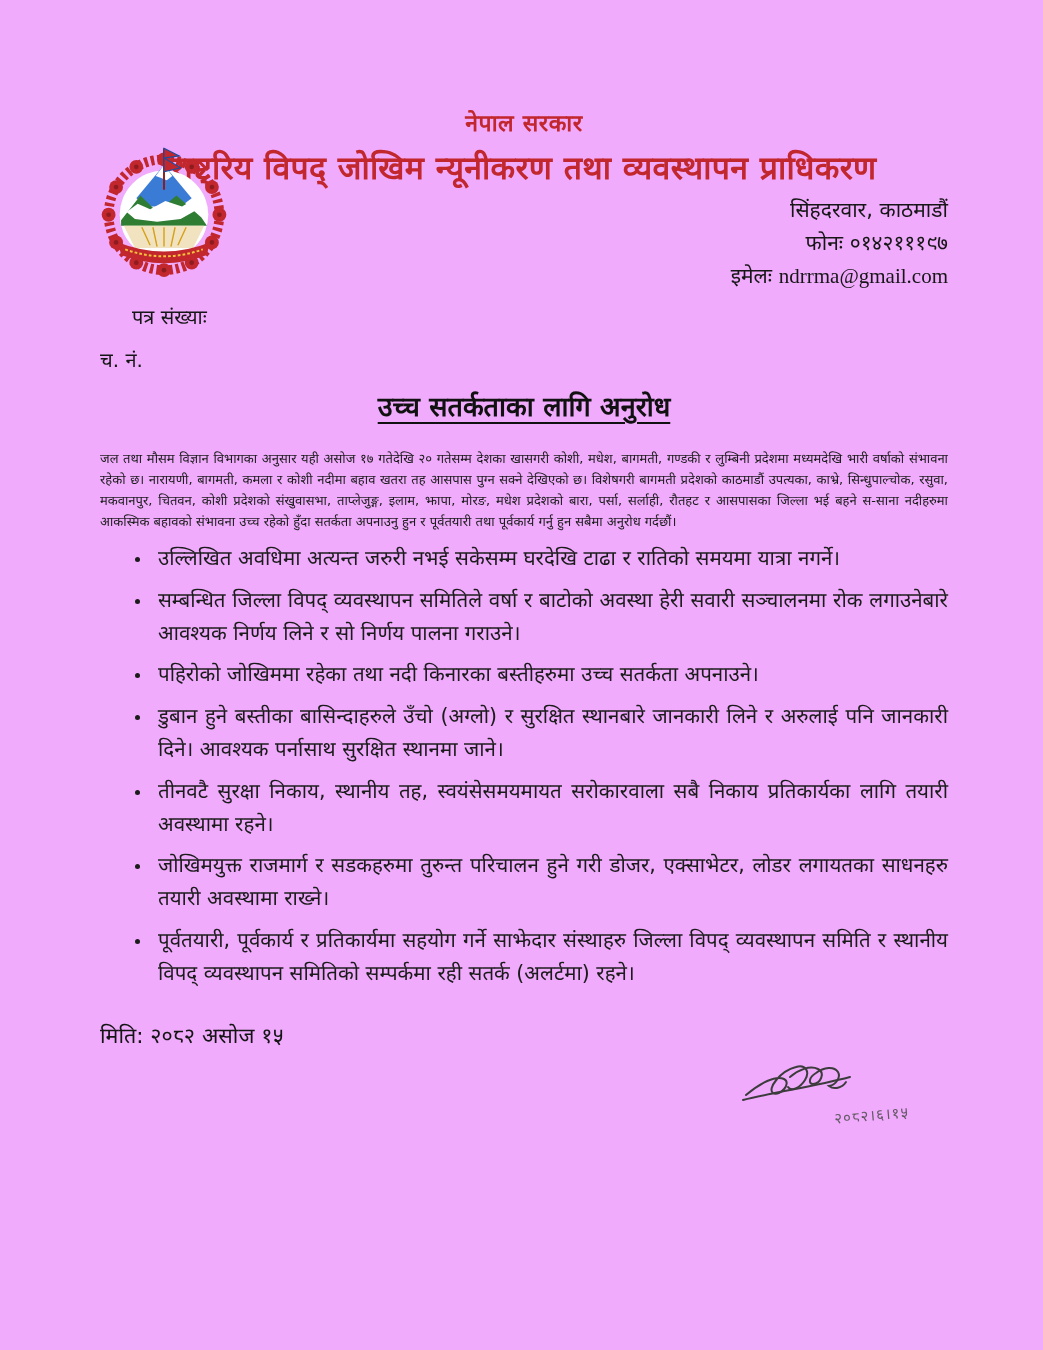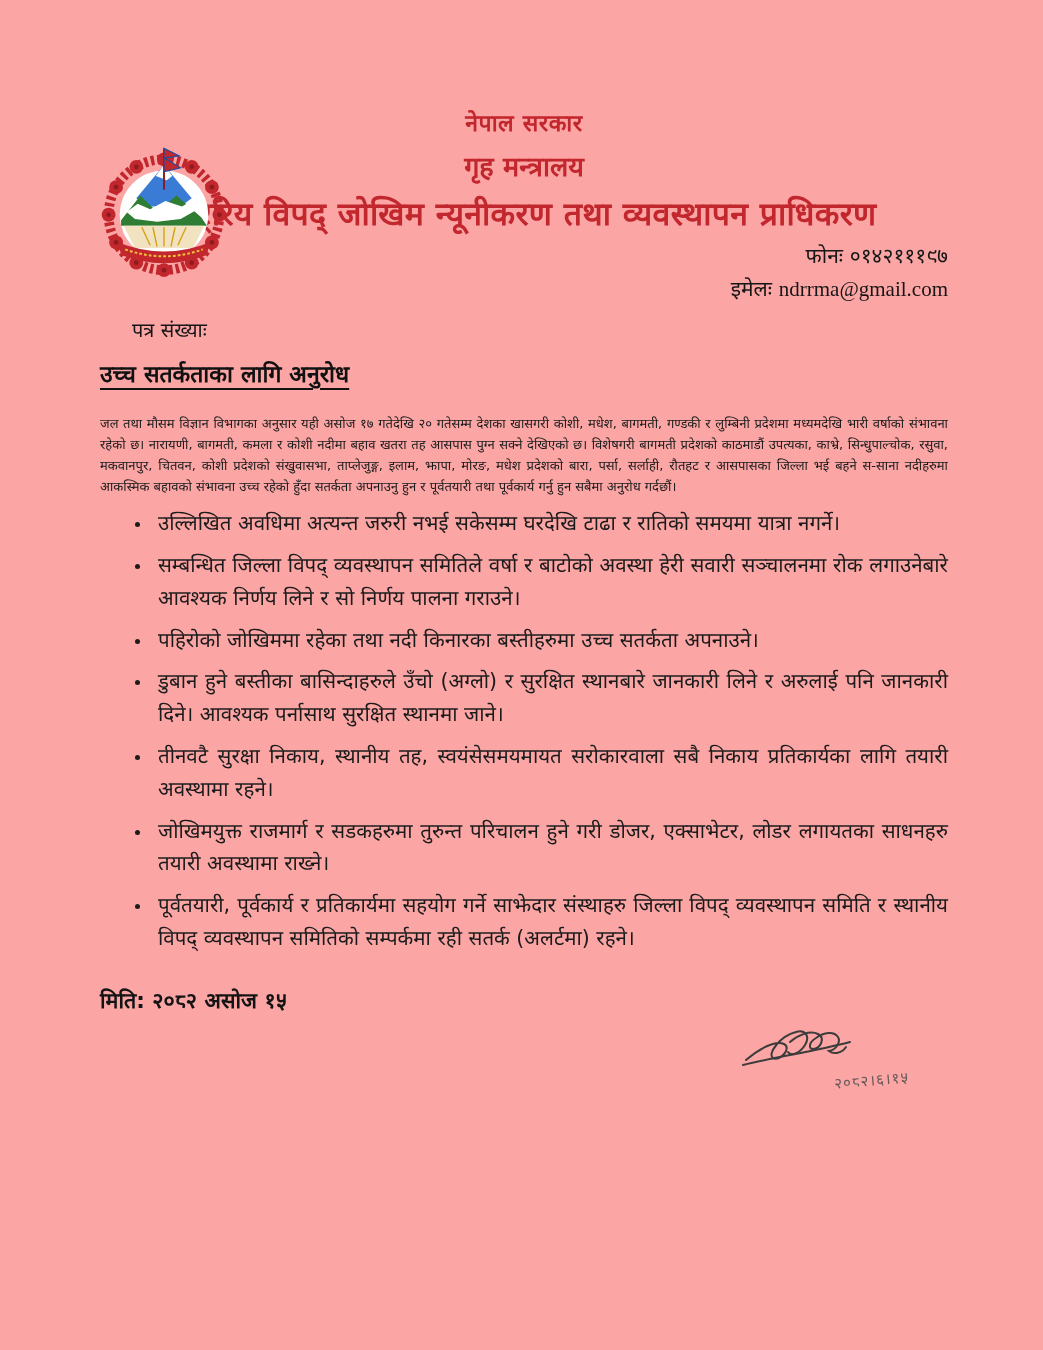--- a/index.html
+++ b/index.html
@@ -1,20 +1,20 @@
 <!DOCTYPE html>
 <html lang="ne"><head>
 <meta charset="utf-8">
 <style>
   html,body{margin:0;padding:0;background:#e8e8e8;}
   .page{
     position:relative;
     width:1043px;height:1350px;
     margin:0 auto;
-    background:#fca5a5;
+    background:#f0abfc;
     box-sizing:border-box;
     padding:106px 95px 40px 100px;
     font-family:"DejaVu Sans","Liberation Sans",sans-serif;
     color:#1f1f1f;
     overflow:hidden;
   }
   
   .letterhead{position:relative;text-align:center;}
   .emblem{position:absolute;left:-12px;top:34px;width:152px;height:144px;}
   .emblem svg{width:100%;height:100%;}
@@ -23,43 +23,43 @@
   .authority-line{font-size:32px;font-weight:bold;color:#c1272d;margin-top:7px;letter-spacing:.3px;}
   .addr-block{text-align:right;font-size:21px;line-height:1.57;margin-top:6px;color:#161616;}
   .email-row .email-value{font-family:"Liberation Serif","DejaVu Serif",serif;}
   
   .refs{margin-top:10px;font-size:20px;color:#161616;}
   .ref-row{margin-top:0;margin-left:32px;}
   .dispatch-row{margin-top:16px;}
   
   .letter-title{
     margin:14px 0 0 0;
-    text-align:left;
-    font-size:23px;font-weight:bold;color:#111;
+    text-align:center;
+    font-size:27px;font-weight:bold;color:#111;
     text-decoration:underline;
     text-underline-offset:6px;
     text-decoration-thickness:2px;
   }
   
   .body-par{
     margin:24px 0 0 0;
     font-size:13px;line-height:1.62;
     text-align:justify;color:#1b1b1b;
   }
   .intro-par{margin-top:34px;}
   ul.bullets{
     margin:10px 0 0 0;
     padding:0 0 0 52px;
     list-style:disc outside;
     font-size:20.5px;line-height:1.6;color:#1b1b1b;
   }
   ul.bullets li{margin-top:9px;text-align:justify;padding-left:6px;}
   ul.bullets li::marker{font-size:16px;}
   
-  .date-line{margin-top:30px;font-size:21.5px;font-weight:700;color:#141414;}
+  .date-line{margin-top:30px;font-size:21.5px;font-weight:400;color:#141414;}
   
   .sig-block{
     width:280px;
     margin:6px 16px 0 auto;
     text-align:center;
   }
   .scribble-wrap{position:relative;height:78px;text-align:left;padding-left:86px;}
   .scribble-wrap svg{width:160px;height:62px;display:block;}
   .hand-note{
     display:block;
@@ -131,34 +131,35 @@
         <path d="M17,74 Q50,87 83,74 L81,83 Q50,95 19,83 Z" fill="#c1272d"></path>
         <path d="M22,79 Q50,89 78,79" fill="none" stroke="#f5c33b" stroke-width="1.4" stroke-dasharray="2 1.5"></path>
 
         <line x1="50" y1="36" x2="50" y2="6" stroke="#8e1b1f" stroke-width="1.4"></line>
         <polygon points="50,6 61,11.5 50,13" fill="#c1272d" stroke="#1e4ca0" stroke-width="0.8"></polygon>
         <polygon points="50,13 62,20 50,23" fill="#c1272d" stroke="#1e4ca0" stroke-width="0.8"></polygon>
       </svg>
     </div>
 
     <div class="gov-line">नेपाल सरकार</div>
-    <div class="ministry-line">गृह मन्त्रालय</div>
     <div class="authority-line">राष्ट्रिय विपद् जोखिम न्यूनीकरण तथा व्यवस्थापन प्राधिकरण</div>
 
     <div class="addr-block">
+      <div>सिंहदरवार, काठमाडौं</div>
       <div>फोनः ०१४२१११९७</div>
       <div class="email-row">
         <span>इमेलः</span>
         <span class="email-value">ndrrma@gmail.com</span>
       </div>
     </div>
   </header>
 
   <div class="refs">
     <div class="ref-row">पत्र संख्याः</div>
+    <div class="dispatch-row">च. नं.</div>
   </div>
 
   <h1 class="letter-title">उच्च सतर्कताका लागि अनुरोध</h1>
 
   <p class="body-par">जल तथा मौसम विज्ञान विभागका अनुसार यही असोज १७ गतेदेखि २० गतेसम्म देशका खासगरी कोशी, मधेश, बागमती, गण्डकी र लुम्बिनी प्रदेशमा मध्यमदेखि भारी वर्षाको संभावना रहेको छ। नारायणी, बागमती, कमला र कोशी नदीमा बहाव खतरा तह आसपास पुग्न सक्ने देखिएको छ। विशेषगरी बागमती प्रदेशको काठमाडौं उपत्यका, काभ्रे, सिन्धुपाल्चोक, रसुवा, मकवानपुर, चितवन, कोशी प्रदेशको संखुवासभा, ताप्लेजुङ्ग, इलाम, झापा, मोरङ, मधेश प्रदेशको बारा, पर्सा, सर्लाही, रौतहट र आसपासका जिल्ला भई बहने स-साना नदीहरुमा आकस्मिक बहावको संभावना उच्च रहेको हुँदा सतर्कता अपनाउनु हुन र पूर्वतयारी तथा पूर्वकार्य गर्नु हुन सबैमा अनुरोध गर्दछौं।</p>
 
 
   <ul class="bullets">
     <li>उल्लिखित अवधिमा अत्यन्त जरुरी नभई सकेसम्म घरदेखि टाढा र रातिको समयमा यात्रा नगर्ने।</li>
     <li>सम्बन्धित जिल्ला विपद् व्यवस्थापन समितिले वर्षा र बाटोको अवस्था हेरी सवारी सञ्चालनमा रोक लगाउनेबारे आवश्यक निर्णय लिने र सो निर्णय पालना गराउने।</li>

